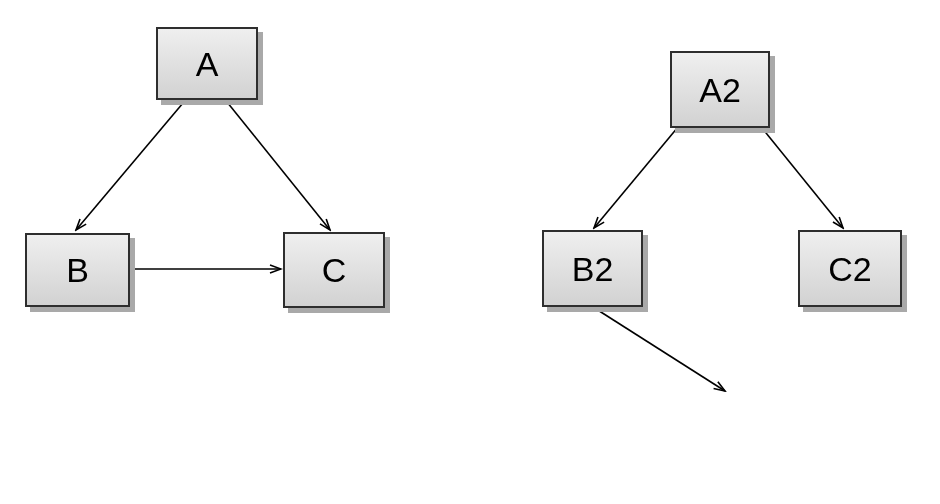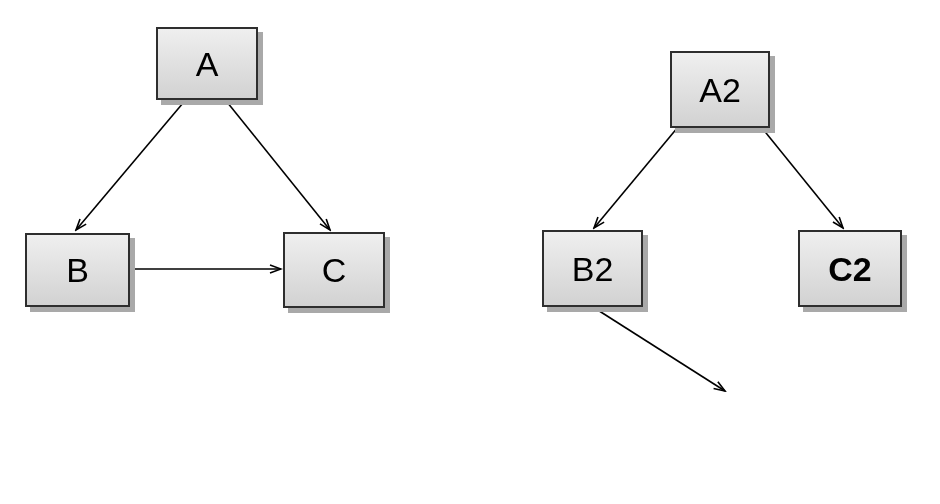--- a/index.html
+++ b/index.html
@@ -68,16 +68,16 @@
     </div>
     <div class="node" style="left: 283px; top: 232px; width: 102px; height: 76px;">
       <span class="node-label">C</span>
     </div>
     <div class="node" style="left: 670px; top: 25px; width: 100px; height: 77px; margin-top: 26px;">
       <span class="node-label">A2</span>
     </div>
     <div class="node" style="left: 542px; top: 230px; width: 101px; height: 77px; text-align: right;">
       <span class="node-label">B2</span>
     </div>
-    <div class="node" style="left: 798px; top: 230px; width: 104px; height: 77px; font-weight: bold;">
+    <div class="node" style="left: 798px; top: 230px; width: 104px; height: 77px;">
       <span class="node-label">C2</span>
     </div>
   </div>
 
 </body></html>

